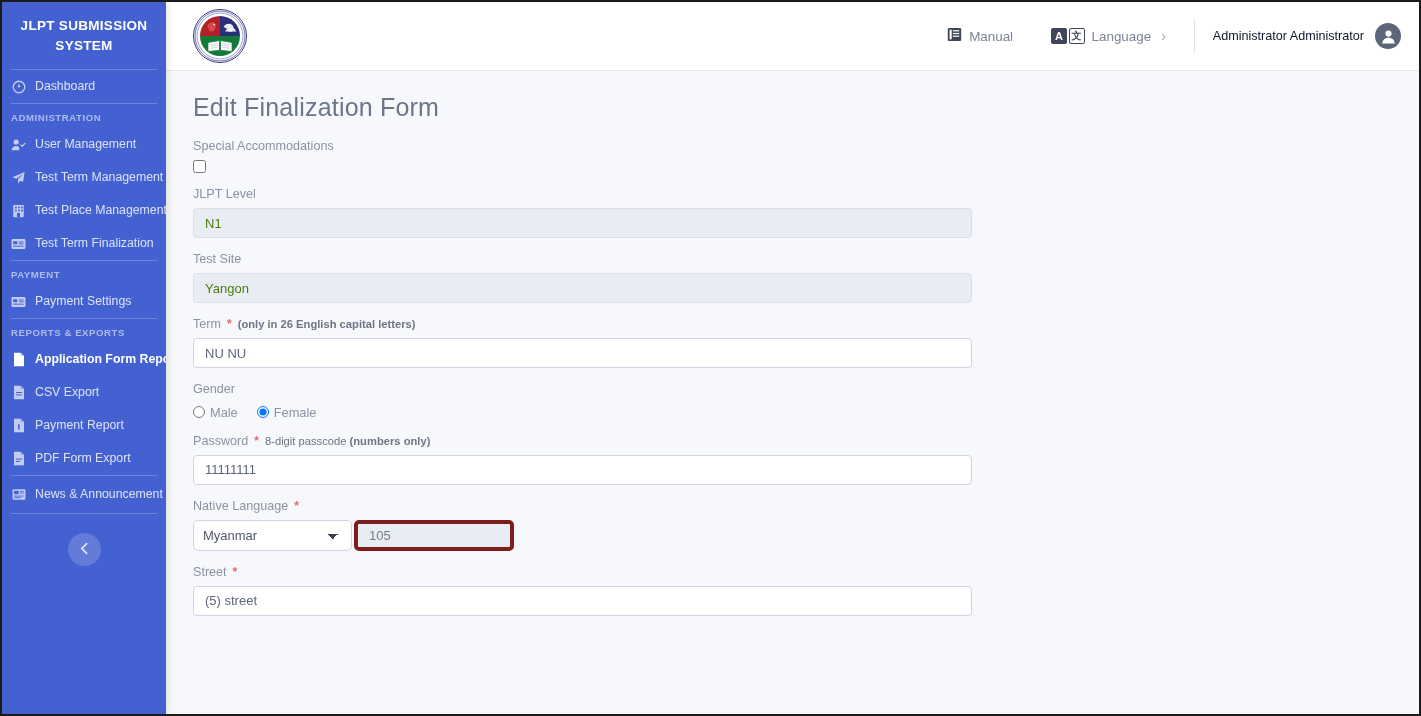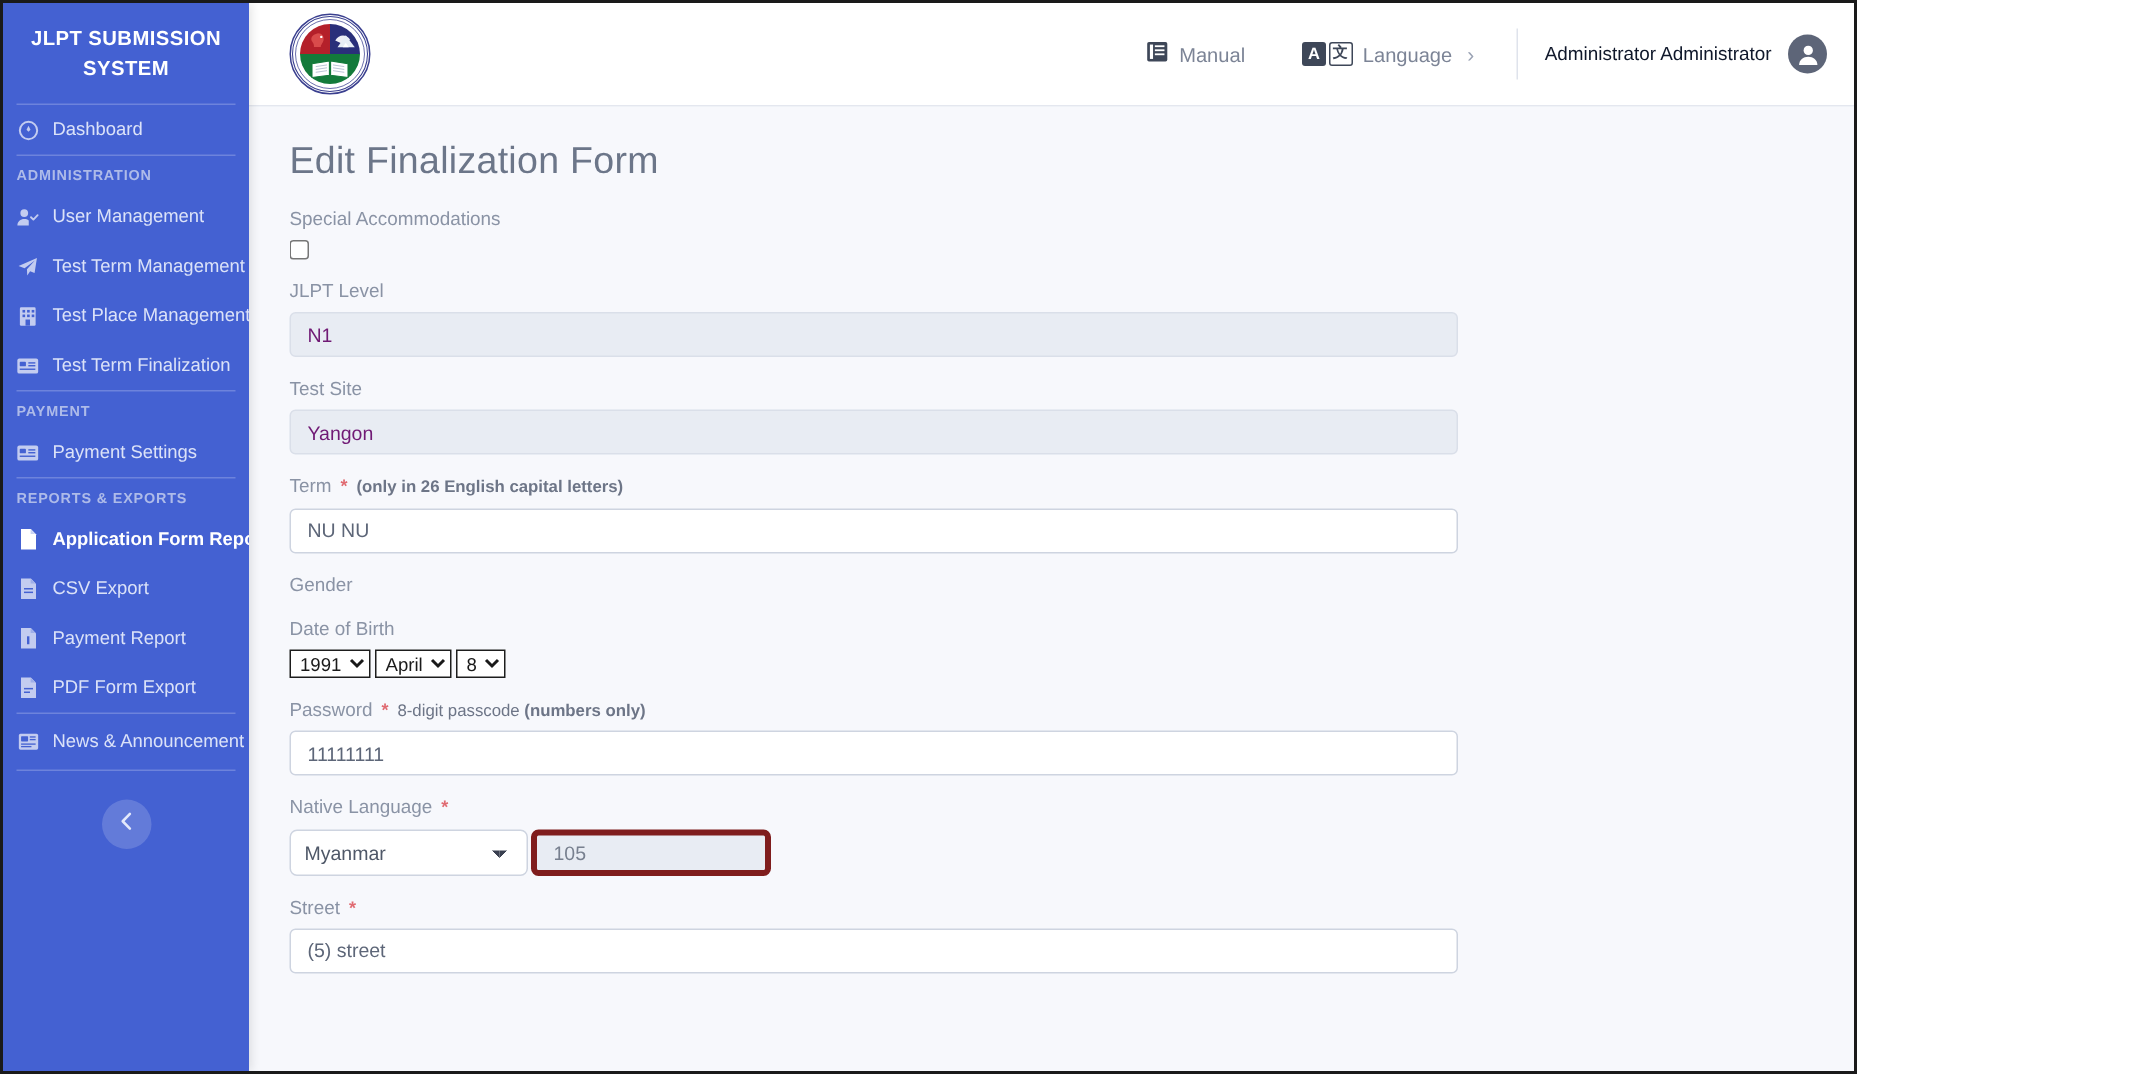--- a/index.html
+++ b/index.html
@@ -6,21 +6,21 @@
   html, body {
     margin: 0; padding: 0;
     width: 1421px; height: 716px;
     overflow: hidden;
     font-family: "Liberation Sans", sans-serif;
   }
   body { background: #ffffff; }
 
   #app {
     position: relative;
-    width: 1238px; height: 716px;
+    width: 1421px; height: 716px;
     border: 2px solid #1a1a1a;
     background: #f7f8fc;
     overflow: hidden;
     display: flex;
   }
 
   
   .sidebar {
     width: 164px;
     flex: 0 0 164px;
@@ -205,21 +205,21 @@
     font-size: 13px;
     font-family: "Liberation Sans", sans-serif;
     padding: 0 11px;
     line-height: 28px;
     display: block;
     outline: none;
   }
   .inp.ro {
     background: #e8ecf3;
     border-color: #dadfe9;
-    color: #701a75;
+    color: #4d7c0f;
   }
   .cb {
     width: 13px; height: 13px;
     margin: 0;
     cursor: pointer;
     display: block;
   }
   .radio-row {
     display: flex;
     align-items: center;
@@ -555,38 +555,32 @@
           <span class="req">*</span>
           <span class="hint">(only in 26 English capital letters)</span>
         </div>
         <input class="inp" type="text" value="NU NU" style="">
       </div>
 
       <div class="field">
         <div class="flabel">
           <span>Gender</span>
         </div>
-      </div>
-
-      <div class="field">
-        <div class="flabel">
-          <span>Date of Birth</span>
-        </div>
-        <div class="dob-row">
-          <select class="dob-sel">
-            <option>1991</option>
-          </select>
-          <select class="dob-sel">
-            <option>April</option>
-          </select>
-          <select class="dob-sel">
-            <option>8</option>
-          </select>
-        </div>
-      </div>
+        <div class="radio-row">
+          <label>
+            <input type="radio" name="gender" style="">
+            <span>Male</span>
+          </label>
+          <label>
+            <input type="radio" name="gender" checked="" style="">
+            <span>Female</span>
+          </label>
+        </div>
+      </div>
+
 
       <div class="field">
         <div class="flabel">
           <span>Password</span>
           <span class="req">*</span>
           <span class="hint"><span class="hint-normal">8-digit passcode </span><span>(numbers only)</span></span>
         </div>
         <input class="inp" type="text" value="11111111" style="">
       </div>
 

